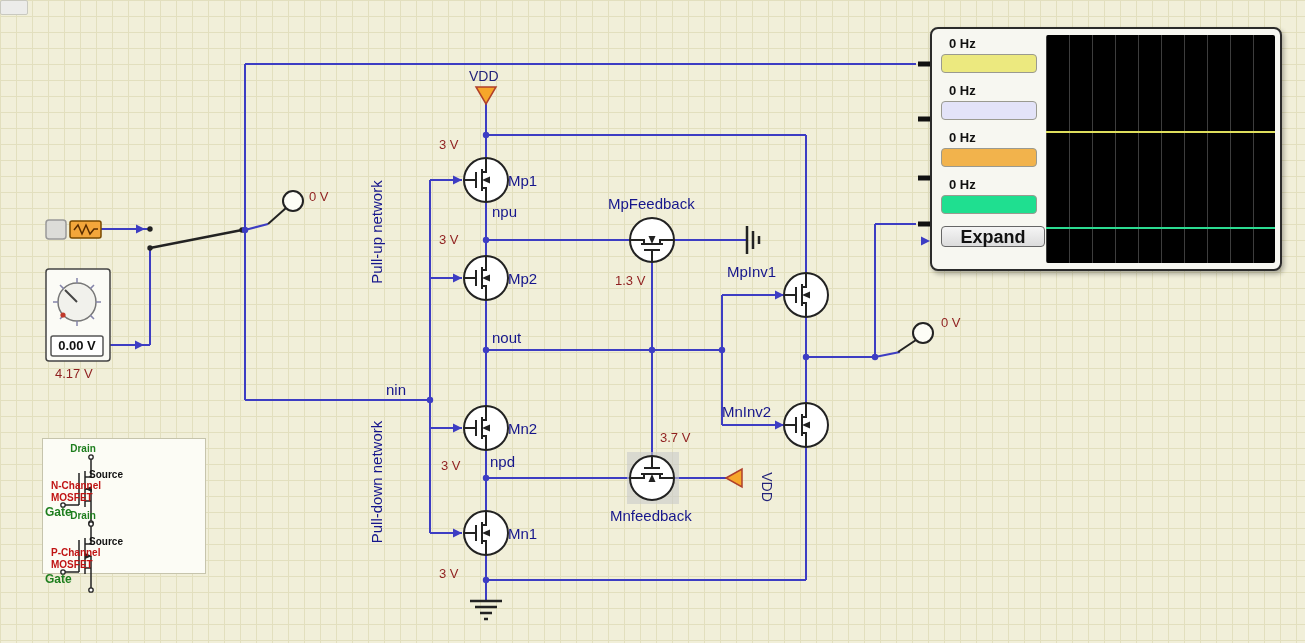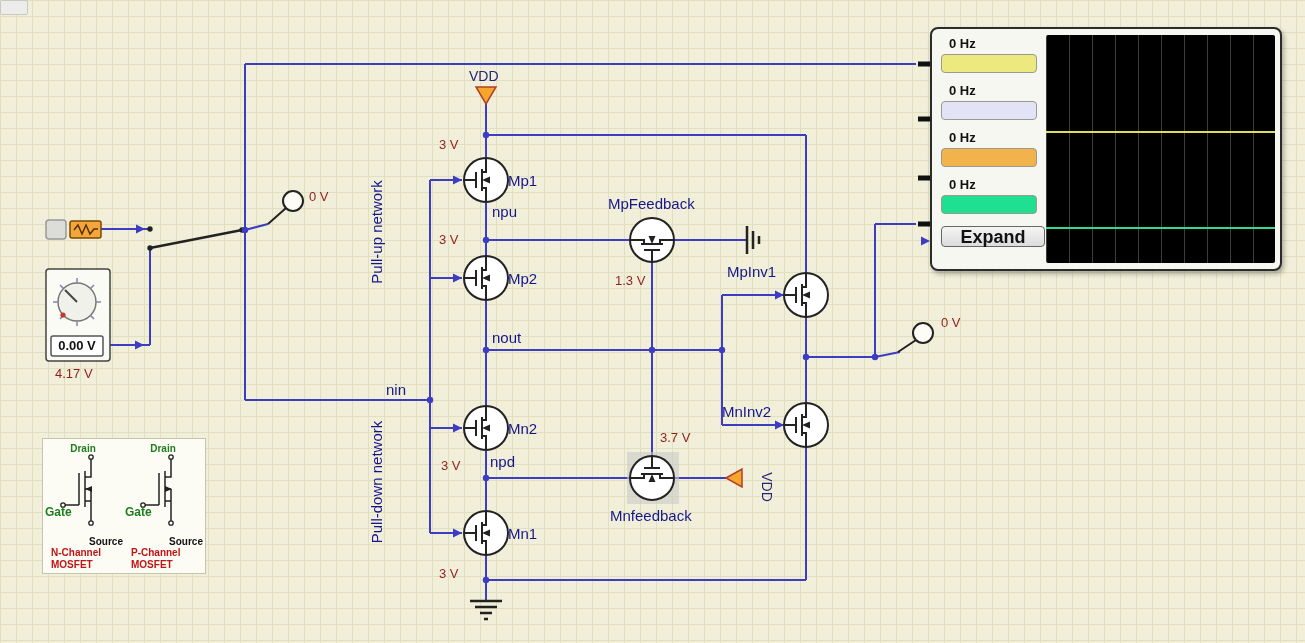--- a/index.html
+++ b/index.html
@@ -42,21 +42,21 @@
   .scope-screen{
     position:absolute;left:114px;top:6px;right:5px;bottom:6px;
     background:#000;border-radius:2px;
     background-image:repeating-linear-gradient(to right,#3d3d3d 0 1px,transparent 1px 23px);
   }
   .trace{position:absolute;left:0;right:0;height:2px;}
 
   
   .legend{
     position:absolute;left:42px;top:438px;width:162px;height:134px;
-    background:#fcfcf5;border:1px solid #c6c4ac;display:flex;
+    background:#fcfcf5;border:1px solid #c6c4ac;display:flex;flex-direction:column;
   }
   .legend-col{position:relative;width:80px;height:134px;}
   .legend-drain{position:absolute;top:4px;width:100%;text-align:center;font-size:10px;font-weight:bold;color:#1e7e1e;}
   .legend-gate{position:absolute;left:2px;top:66px;font-size:12px;font-weight:bold;color:#1e7e1e;}
   .legend-source{position:absolute;bottom:26px;width:100%;text-align:right;font-size:10px;font-weight:bold;color:#111;}
   .legend-name{position:absolute;bottom:3px;left:10%;width:80%;text-align:left;font-size:10px;font-weight:bold;color:#c01414;line-height:1.15;}
   .legend-sym{position:absolute;left:12px;top:12px;}
 </style>
 </head>
 <body>

